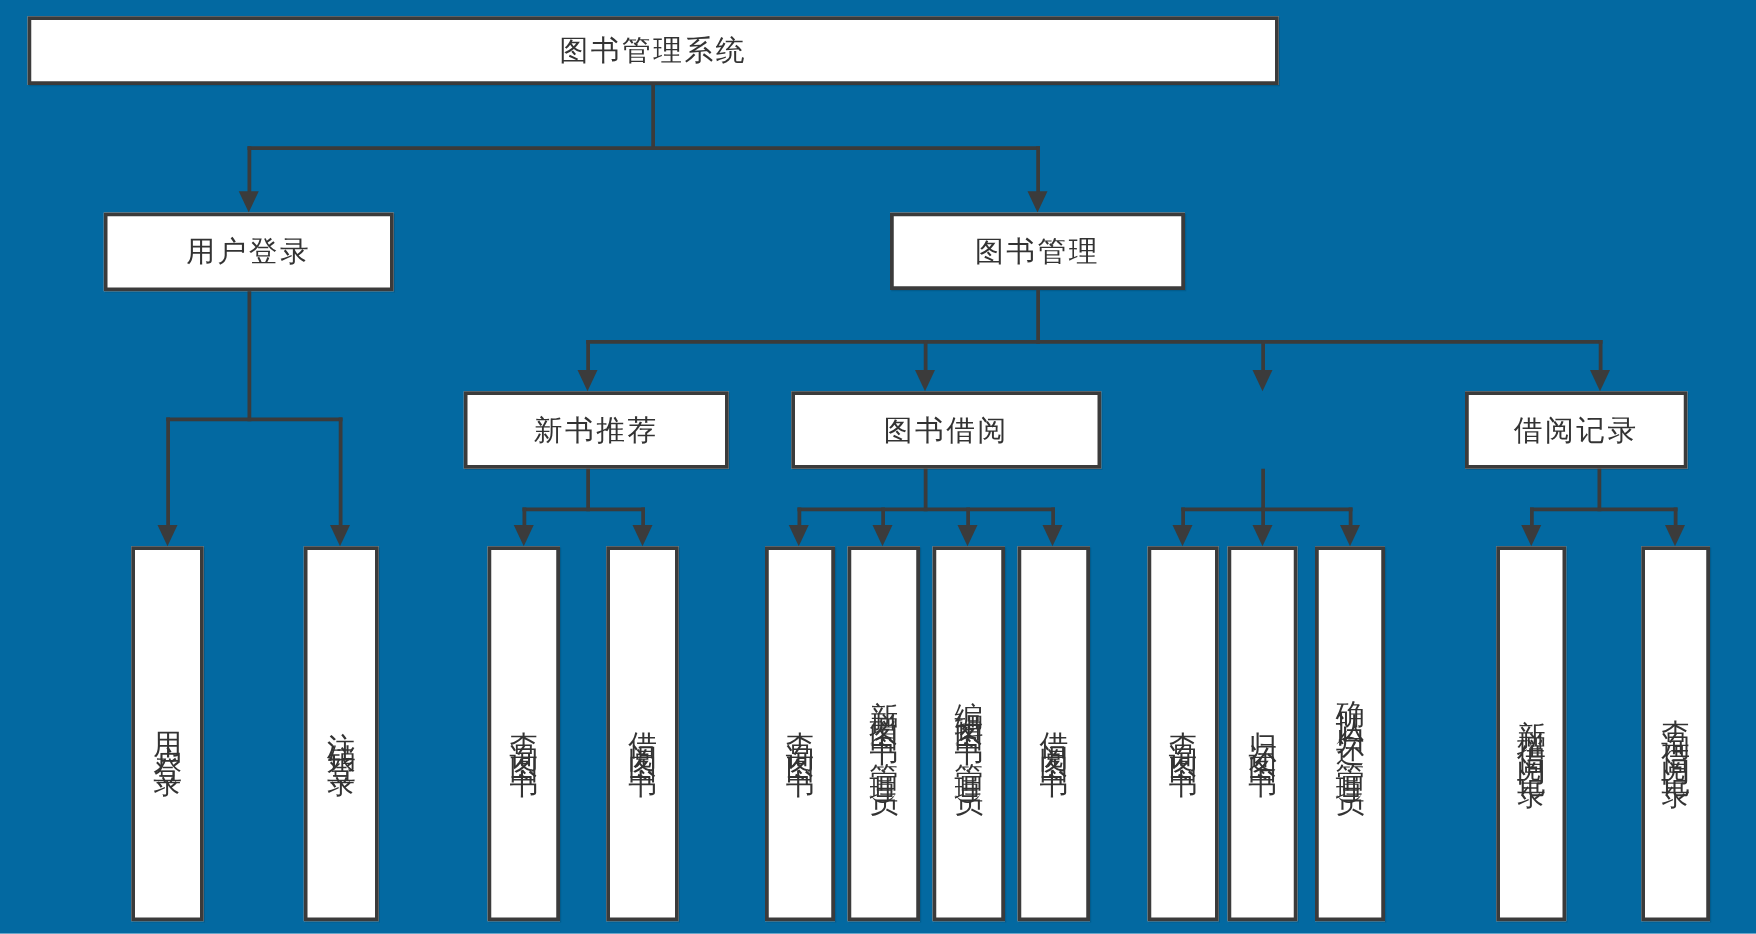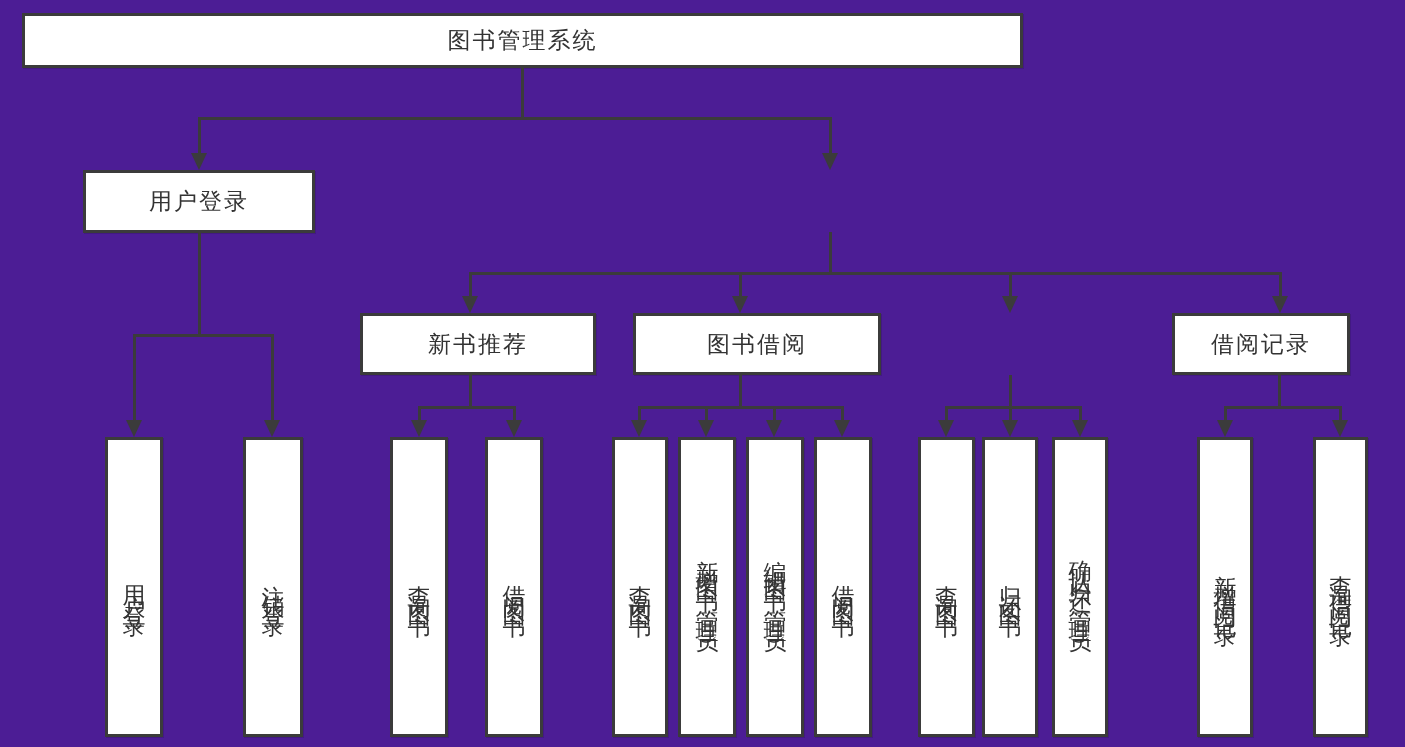--- a/index.html
+++ b/index.html
@@ -1,19 +1,19 @@
 <!DOCTYPE html>
 <html><head>
 <meta charset="utf-8">
 <style>
   html,body{margin:0;padding:0;background:#ffffff;}
   .stage{
     position:relative;
     width:1405px;height:747px;
-    background:#4c1d95;
+    background:#0369a1;
     font-family:"Liberation Sans", sans-serif;
     overflow:hidden;
   }
   .box{
     position:absolute;
     box-sizing:border-box;
     border:3px solid #3b3b3b;
     background:#ffffff;
     display:flex;
     align-items:center;
@@ -68,40 +68,43 @@
   <div class="line" style="left:521px;top:68px;width:3px;height:50px"></div>
   <div class="line" style="left:198px;top:117px;width:634px;height:3px"></div>
   <div class="line" style="left:198px;top:117px;width:3px;height:37px"></div>
   <div class="arrow" style="left:191px;top:153px"></div>
   <div class="line" style="left:829px;top:117px;width:3px;height:37px"></div>
   <div class="arrow" style="left:822px;top:153px"></div>
 
   <div class="box" style="left:83px;top:170px;width:232px;height:63px">
     <span class="hlabel">用户登录</span>
   </div>
+  <div class="box" style="left:712px;top:170px;width:236px;height:62px">
+    <span class="hlabel">图书管理</span>
+  </div>
 
   <div class="line" style="left:198px;top:233px;width:3px;height:104px"></div>
   <div class="line" style="left:133px;top:334px;width:141px;height:3px"></div>
   <div class="line" style="left:133px;top:334px;width:3px;height:87px"></div>
   <div class="arrow" style="left:126px;top:420px"></div>
   <div class="line" style="left:271px;top:334px;width:3px;height:87px"></div>
   <div class="arrow" style="left:264px;top:420px"></div>
 
   <div class="line" style="left:829px;top:232px;width:3px;height:43px"></div>
   <div class="line" style="left:469px;top:272px;width:813px;height:3px"></div>
   <div class="line" style="left:469px;top:272px;width:3px;height:24px"></div>
   <div class="arrow" style="left:462px;top:296px"></div>
   <div class="line" style="left:739px;top:272px;width:3px;height:24px"></div>
   <div class="arrow" style="left:732px;top:296px"></div>
   <div class="line" style="left:1009px;top:272px;width:3px;height:24px"></div>
   <div class="arrow" style="left:1002px;top:296px"></div>
   <div class="line" style="left:1279px;top:272px;width:3px;height:24px"></div>
   <div class="arrow" style="left:1272px;top:296px"></div>
 
-  <div class="box" style="left:360px;top:313px;width:236px;height:62px">
+  <div class="box" style="left:371px;top:313px;width:212px;height:62px">
     <span class="hlabel">新书推荐</span>
   </div>
   <div class="box" style="left:633px;top:313px;width:248px;height:62px">
     <span class="hlabel">图书借阅</span>
   </div>
   <div class="box" style="left:1172px;top:313px;width:178px;height:62px">
     <span class="hlabel">借阅记录</span>
   </div>
 
   <div class="line" style="left:469px;top:375px;width:3px;height:34px"></div>

